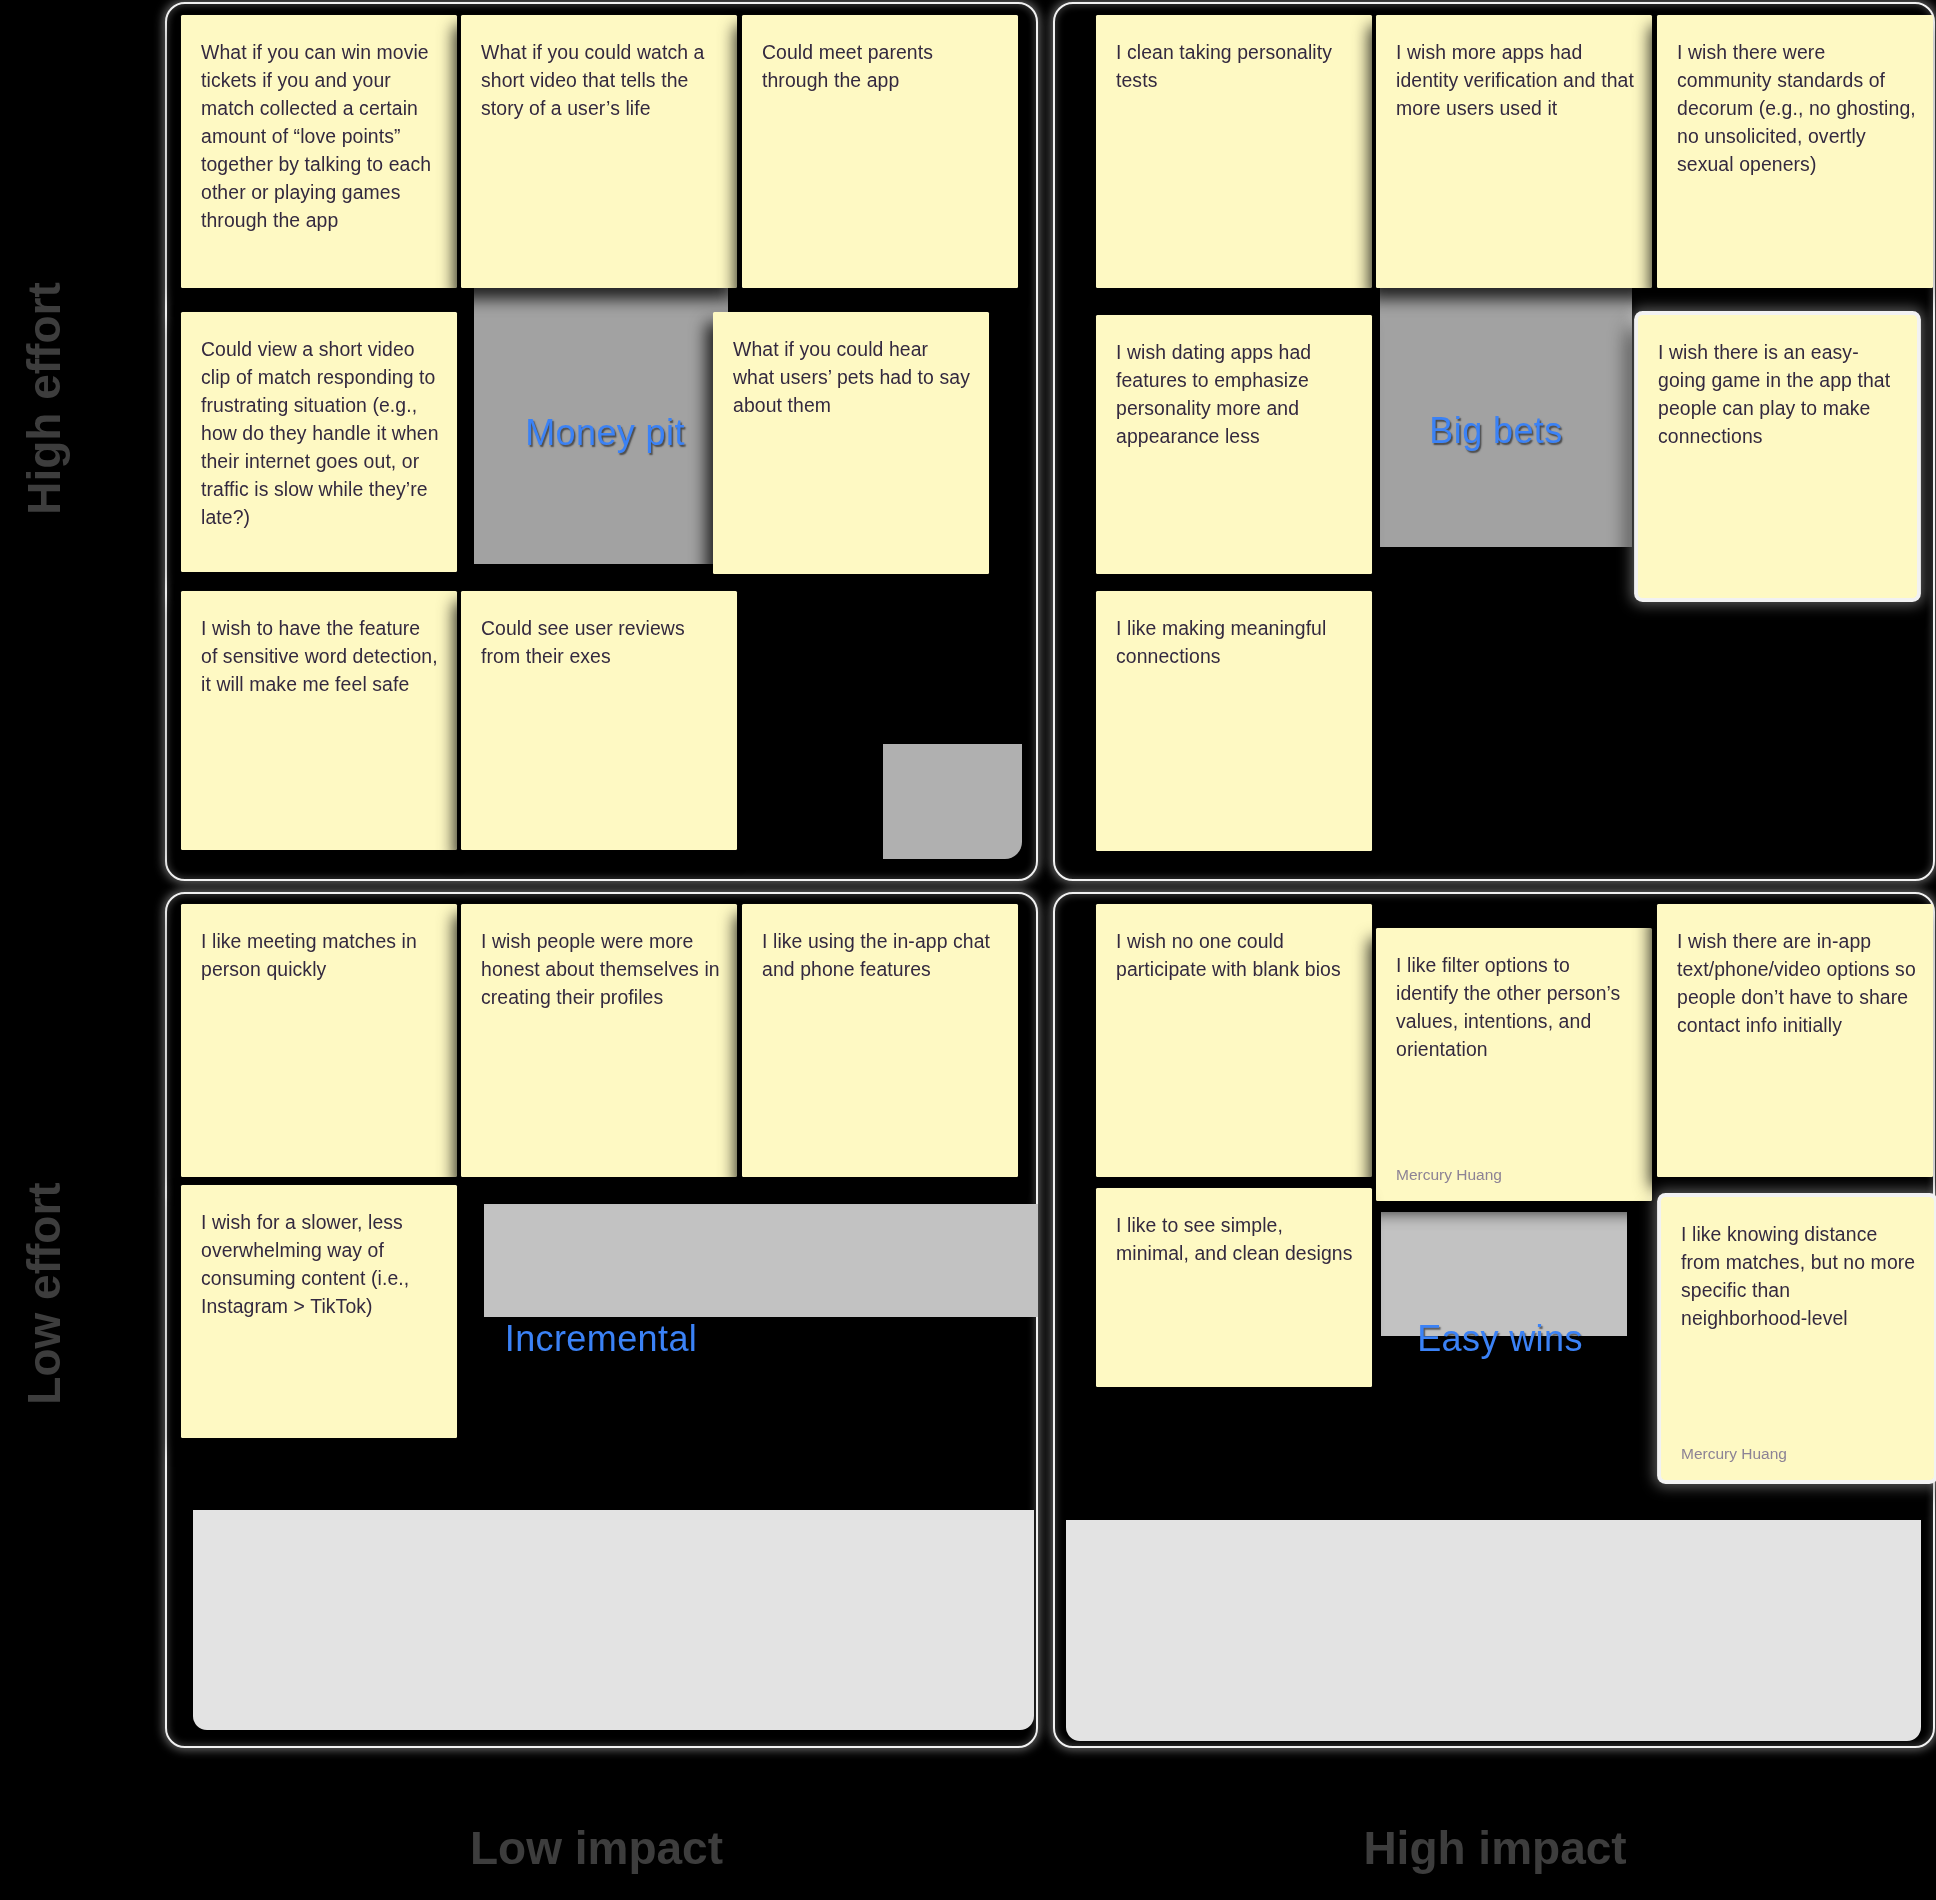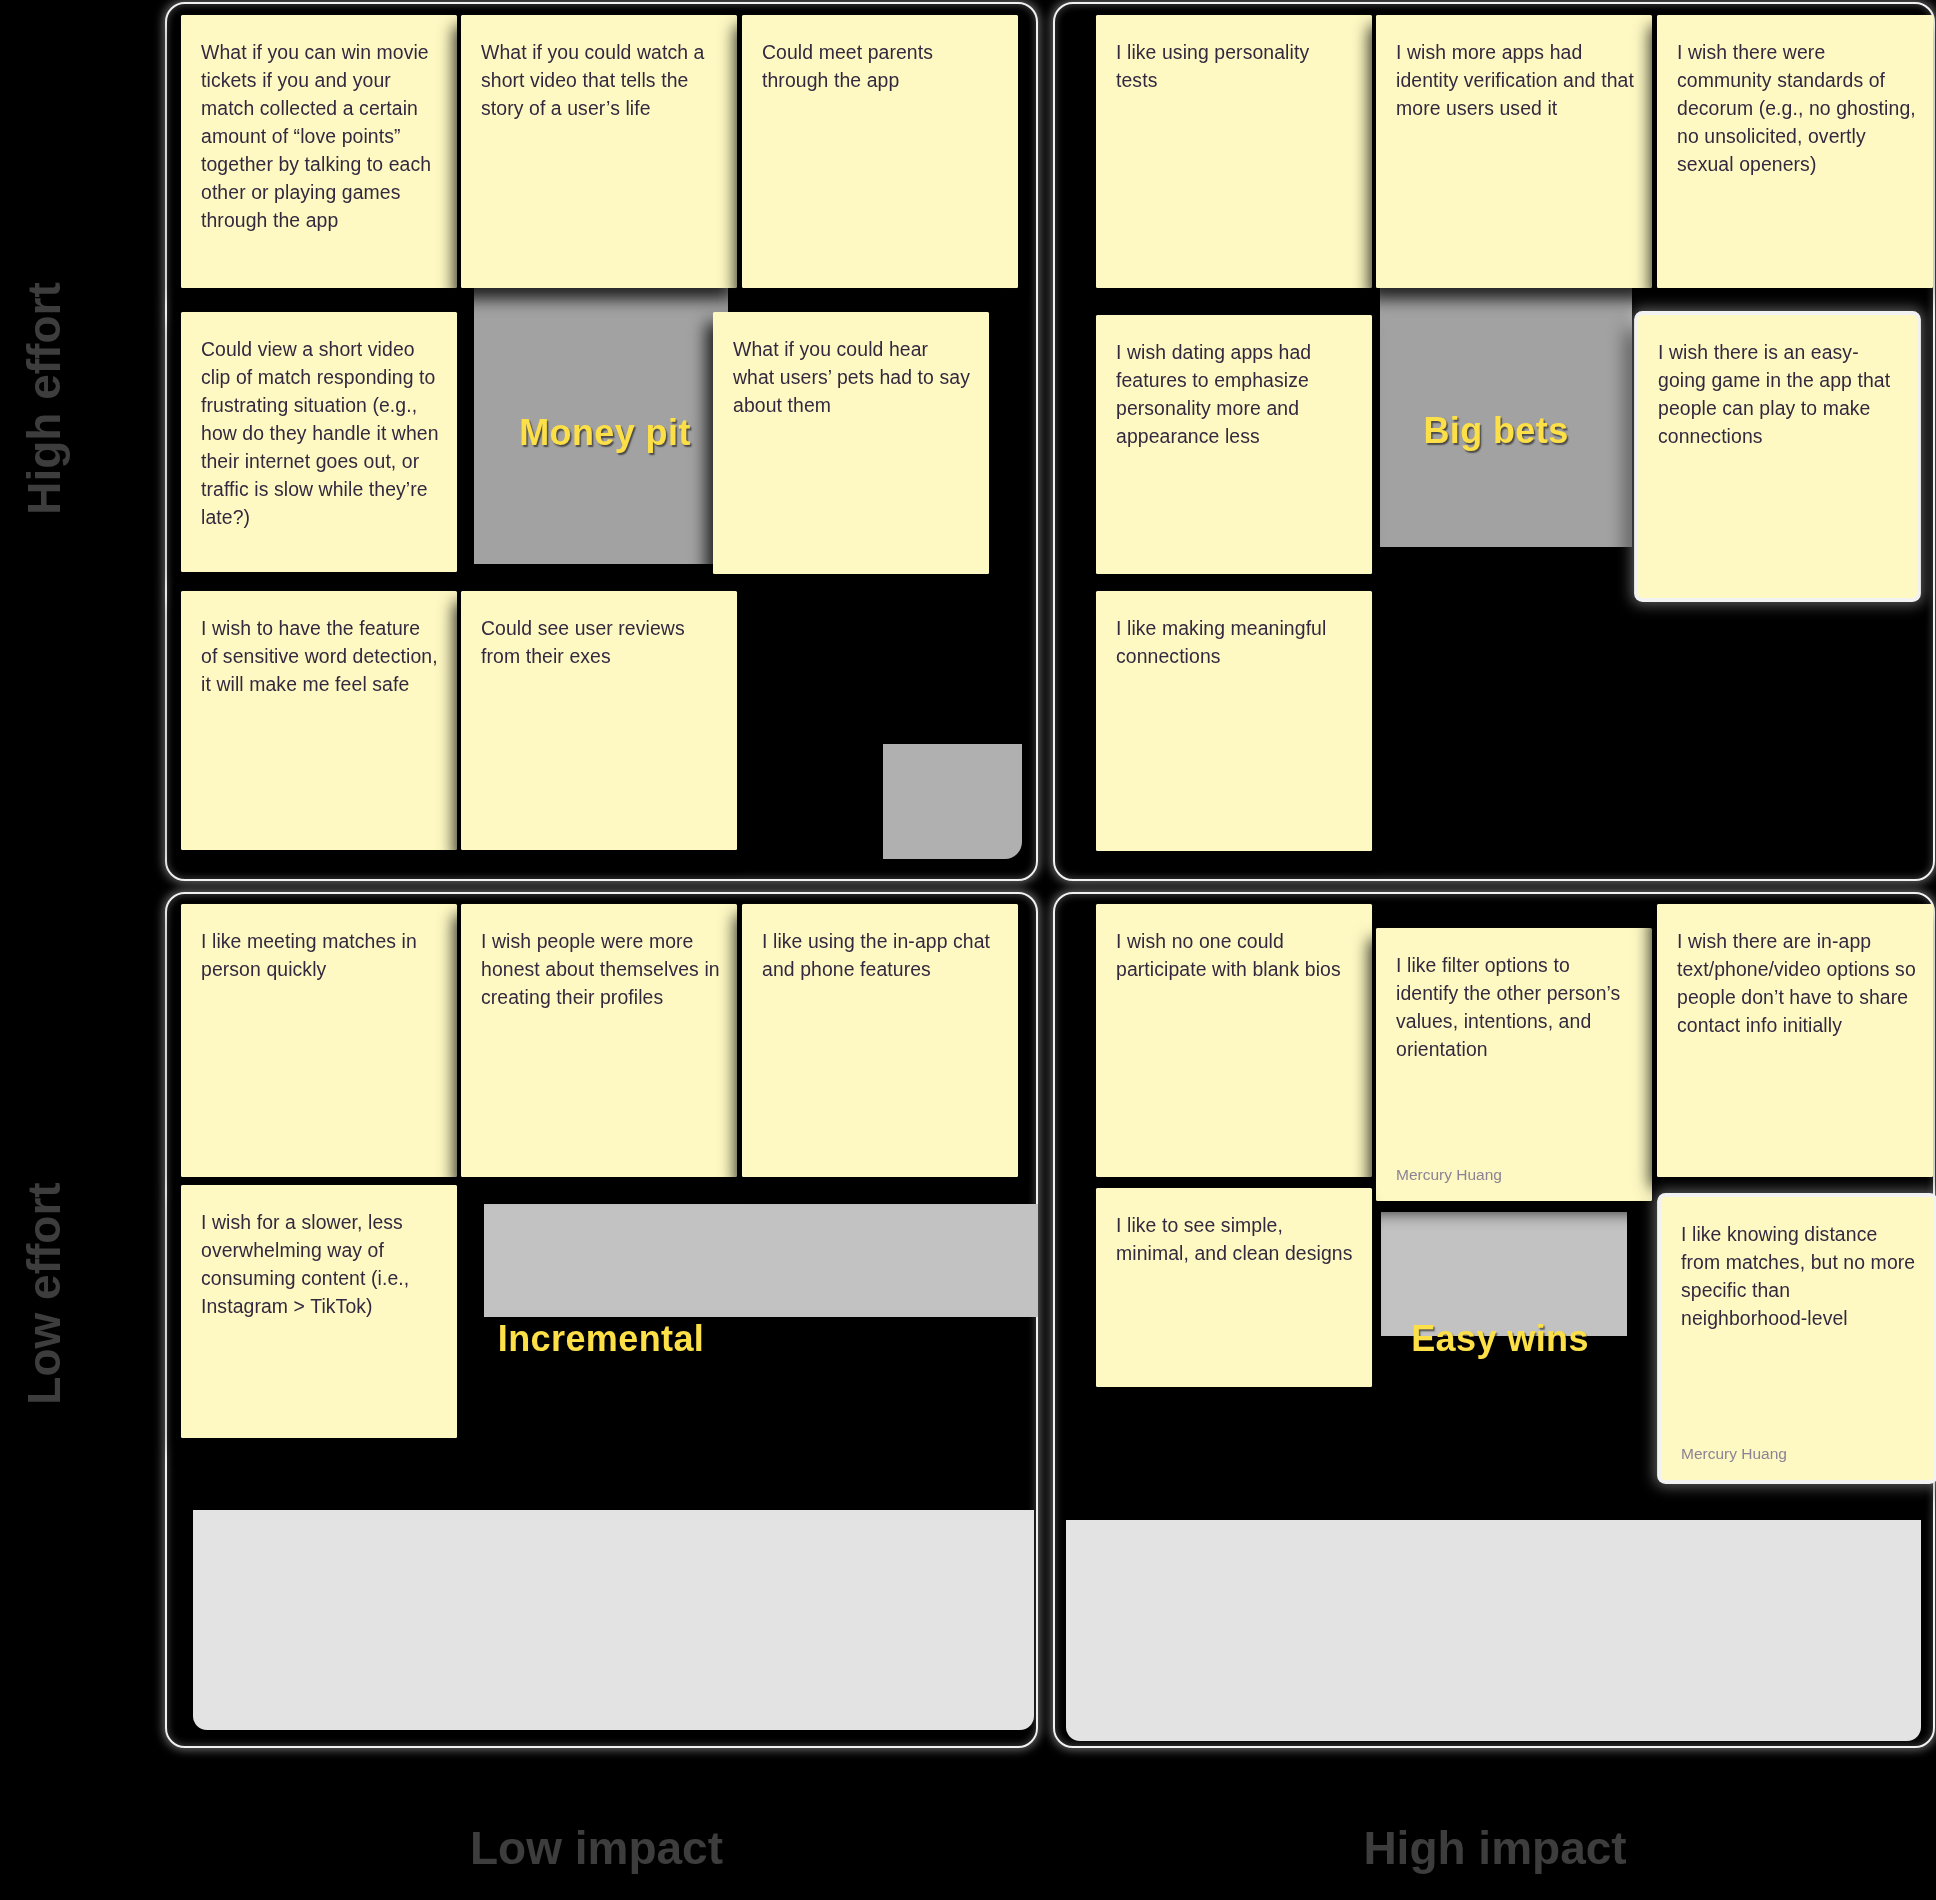--- a/index.html
+++ b/index.html
@@ -28,21 +28,21 @@
   .q0 .patchB{left:716px;top:740px;width:139px;height:115px;background:#b0b0b0;border-radius:0 0 17px 0;}
   .q1 .patchA{left:325px;top:215px;width:252px;height:328px;background:#a2a2a2;}
   .q2 .patchA{left:317px;top:310px;width:554px;height:113px;background:#c2c2c2;}
   .q2 .patchB{left:25.6px;top:616px;width:841px;height:220px;background:#e3e3e3;border-radius:0 0 14px 14px;}
   .q3 .patchA{left:326px;top:318px;width:246px;height:124px;background:#c2c2c2;}
   .q3 .patchB{left:11px;top:626px;width:855px;height:221px;background:#e3e3e3;border-radius:0 0 14px 14px;}
 
   .quad-label{
     position:absolute;
     transform:translate(-50%,-50%);
-    font-size:36px;font-weight:700;color:#fde047;
+    font-size:36px;font-weight:400;color:#3b82f6;
     white-space:nowrap;letter-spacing:0.4px;
     text-shadow:1.5px 2.3px 1.5px rgba(0,0,0,0.55);
   }
   .q0 .quad-label{left:438px;top:429px;}
   .q1 .quad-label{left:441px;top:427px;}
   .q2 .quad-label{left:434px;top:445px;}
   .q3 .quad-label{left:445px;top:445px;}
 
   
   .sticky{
@@ -138,21 +138,21 @@
       </div>
     <div class="sticky s6">
         <div class="sticky-text">Could see user reviews from their exes</div>
       </div>
   </div>
 
   <div class="quad q1">
     <div class="patch patchA"></div>
     <div class="quad-label">Big bets</div>
     <div class="sticky s0">
-        <div class="sticky-text">I like using personality tests</div>
+        <div class="sticky-text">I clean taking personality tests</div>
       </div>
     <div class="sticky s1">
         <div class="sticky-text">I wish more apps had identity verification and that more users used it</div>
       </div>
     <div class="sticky s2">
         <div class="sticky-text">I wish there were community standards of decorum (e.g., no ghosting, no unsolicited, overtly sexual openers)</div>
       </div>
     <div class="sticky s3">
         <div class="sticky-text">I wish dating apps had features to emphasize personality more and appearance less</div>
       </div>

